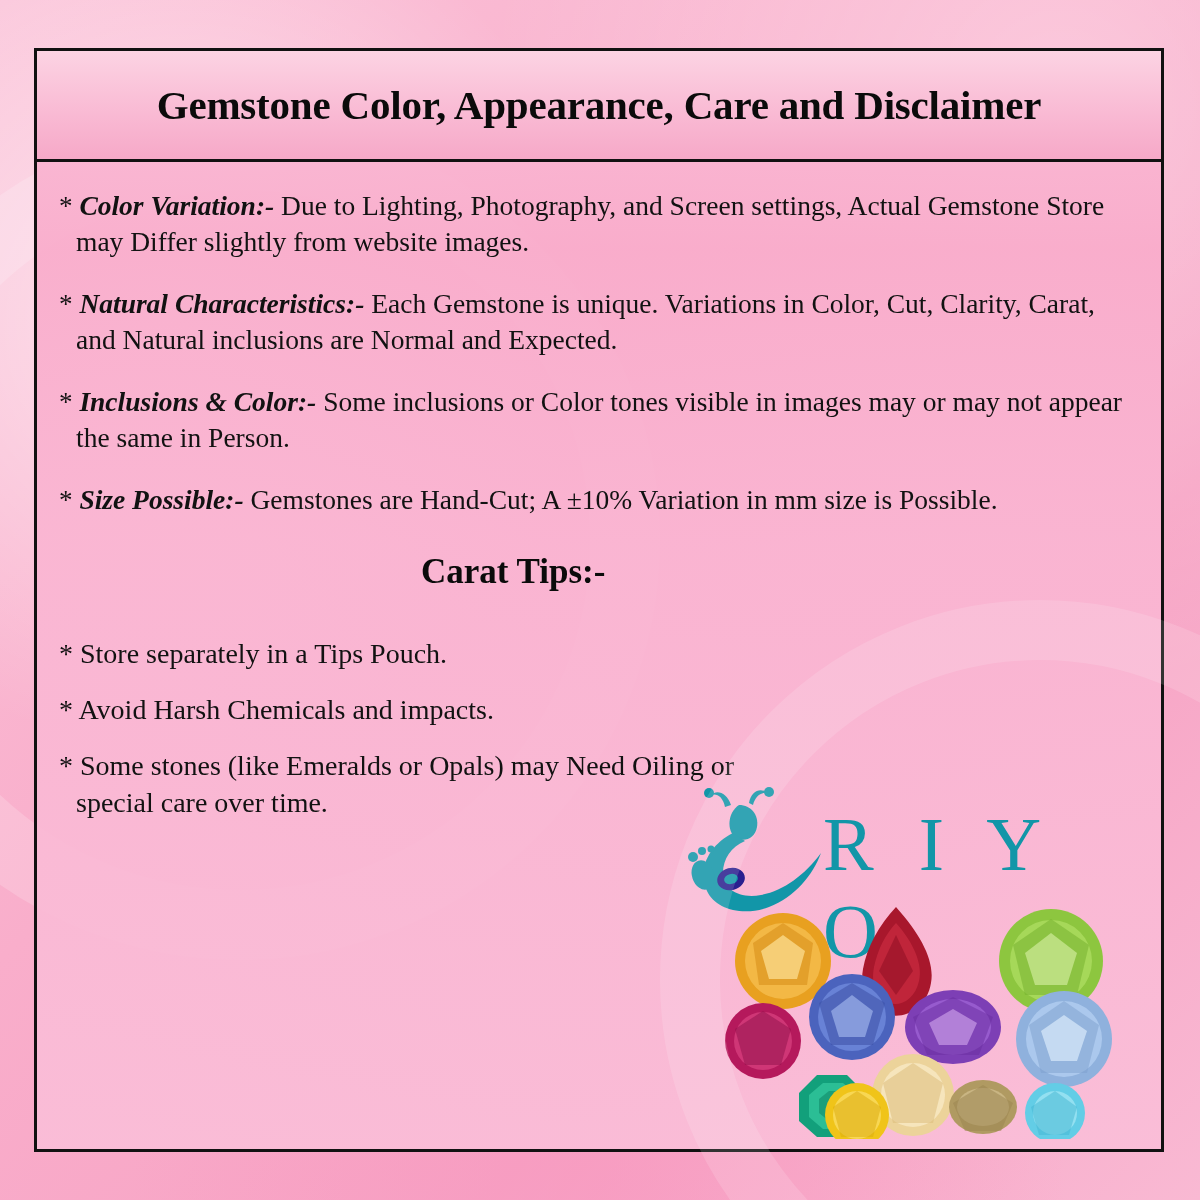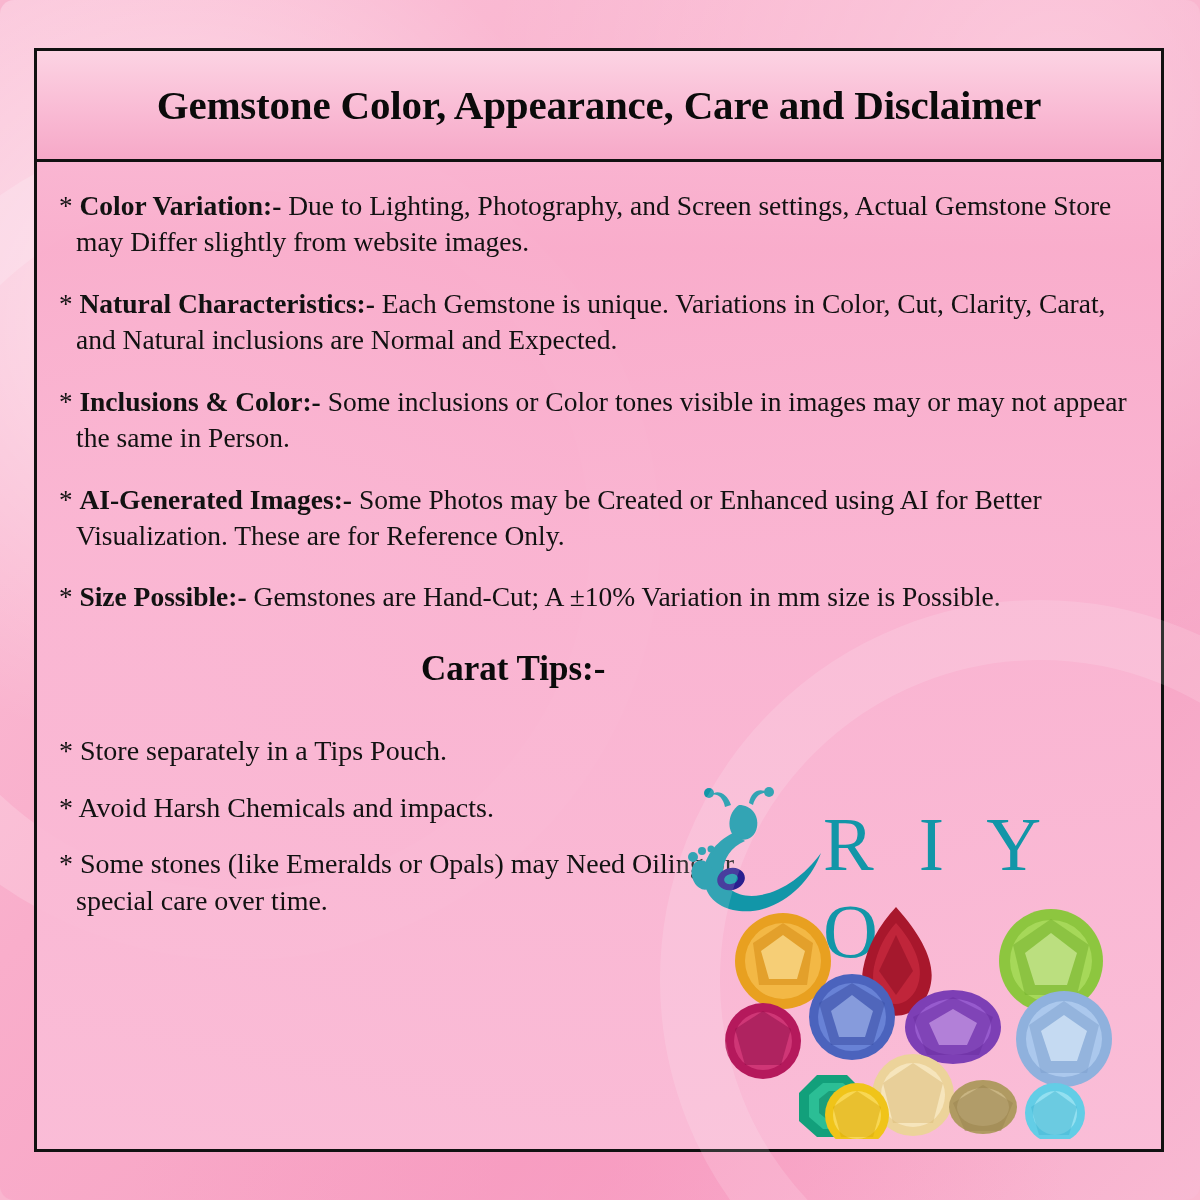--- a/index.html
+++ b/index.html
@@ -16,21 +16,20 @@
 
   #page {
     position: relative;
     width: 1200px;
     height: 1200px;
     background:
       radial-gradient(circle at 14% 26%, rgba(255,255,255,0.55) 0%, rgba(255,255,255,0) 32%),
       radial-gradient(ellipse at 88% 8%, rgba(255,255,255,0.35) 0%, rgba(255,255,255,0) 38%),
       radial-gradient(ellipse at 50% 100%, rgba(247,150,190,0.55) 0%, rgba(247,150,190,0) 55%),
       linear-gradient(135deg, #fbc5da 0%, #f9aecb 40%, #f7a3c4 70%, #f9b9d3 100%);
-    border-radius: 14px;
   }
   
   #page::before {
     content: "";
     position: absolute;
     left: -180px;
     top: 120px;
     width: 700px;
     height: 700px;
     border-radius: 50%;
@@ -95,20 +94,21 @@
     margin-bottom: 26px;
     text-indent: -17px;
     padding-left: 17px;
   }
   .bullet .star {
     font-size: 27px;
     font-weight: normal;
   }
   .bullet b {
     font-weight: bold;
+    font-style: italic;
   }
 
   .care-row {
     position: relative;
     height: 86px;
     margin-top: 4px;
   }
   .care-tips {
     position: absolute;
     left: 362px;
@@ -186,24 +186,20 @@
       <div class="bullet">
         <span class="star">*</span>
         <b>Natural Characteristics:-</b><span> Each Gemstone is unique. Variations in Color, Cut, Clarity, Carat, and Natural inclusions are Normal and Expected.</span>
       </div>
 
       <div class="bullet">
         <span class="star">*</span>
         <b>Inclusions &amp; Color:-</b><span> Some inclusions or Color tones visible in images may or may not appear the same in Person.</span>
       </div>
 
-      <div class="bullet">
-        <span class="star">*</span>
-        <b>AI-Generated Images:-</b><span> Some Photos may be Created or Enhanced using AI for Better Visualization. These are for Reference Only.</span>
-      </div>
 
       <div class="bullet">
         <span class="star">*</span>
         <b>Size Possible:-</b><span> Gemstones are Hand-Cut; A ±10% Variation in mm size is Possible.</span>
       </div>
 
       <div class="care-row">
         <div class="care-tips">Carat Tips:-</div>
       </div>
 

